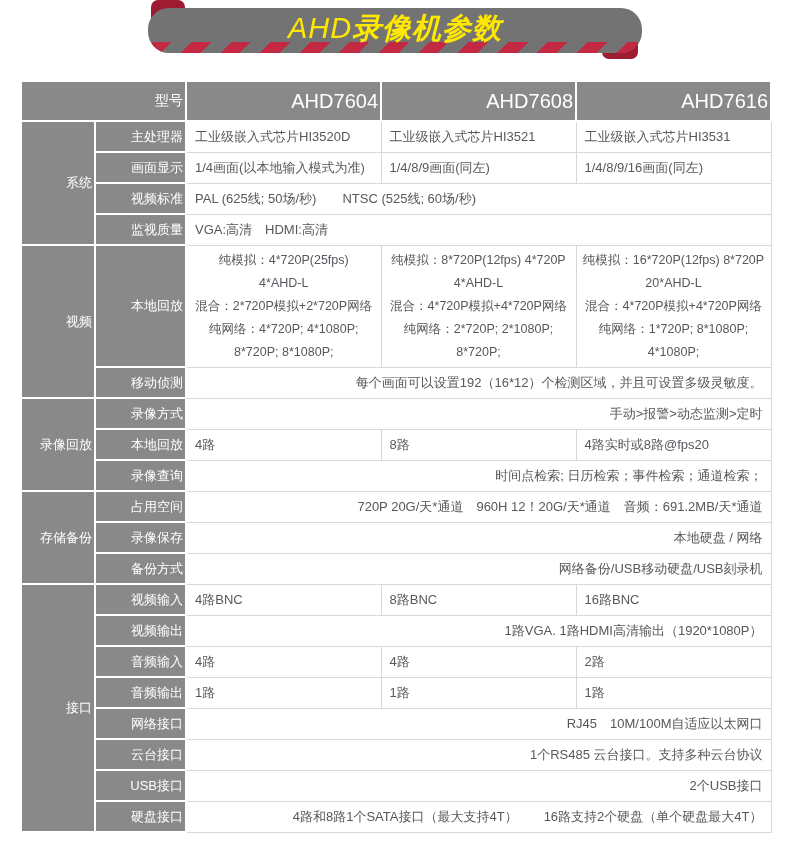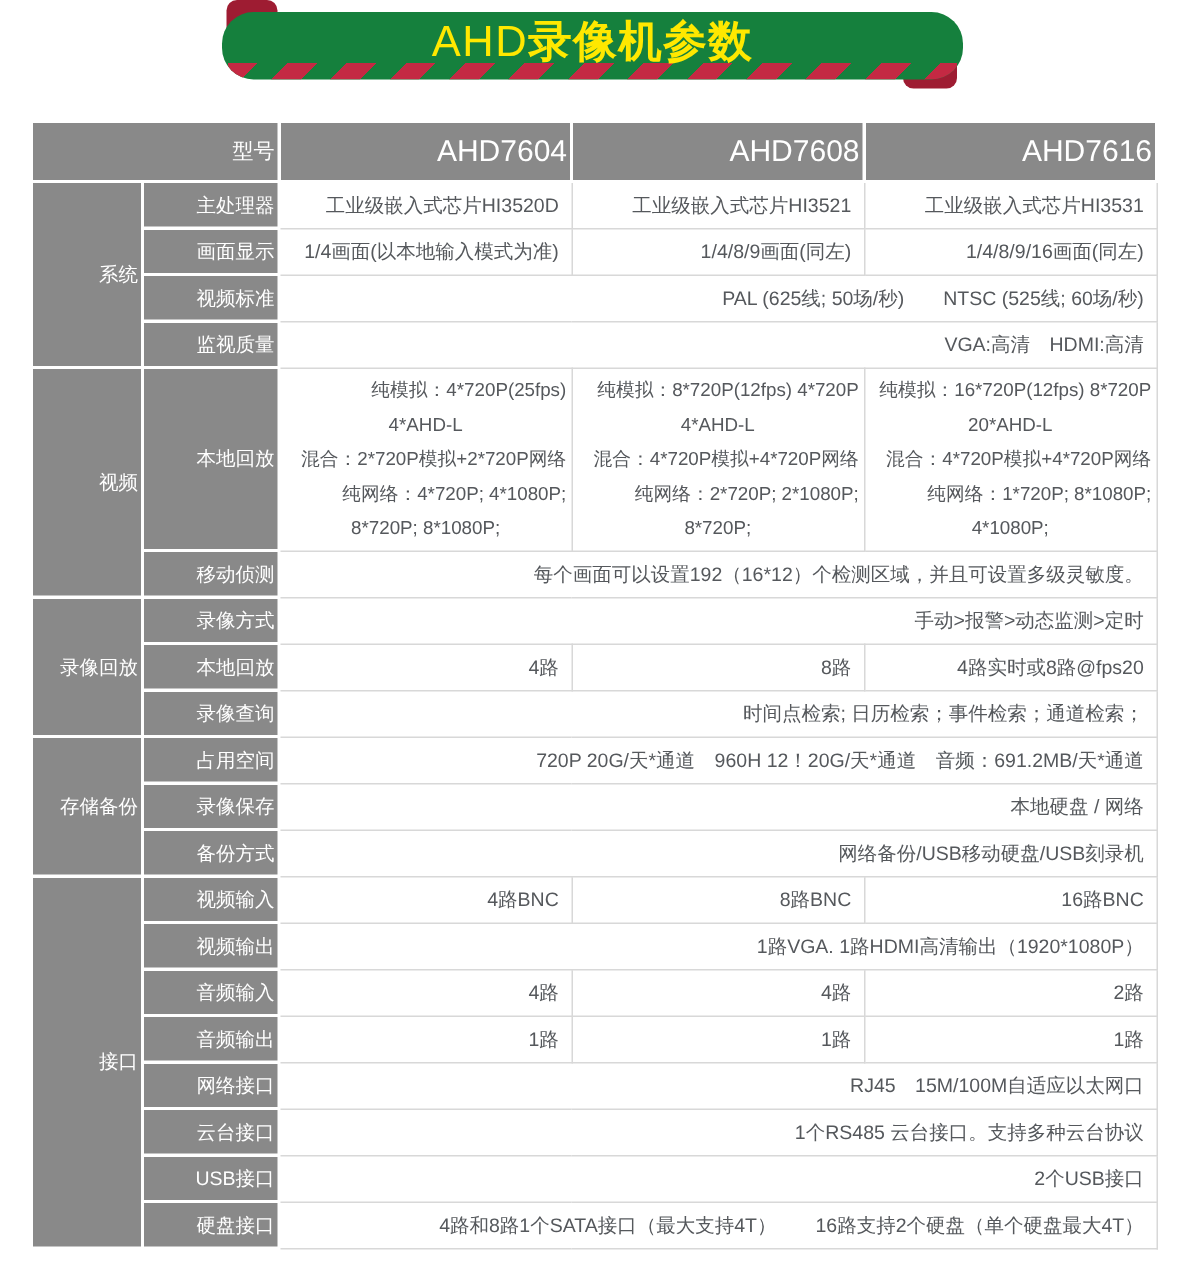--- a/index.html
+++ b/index.html
@@ -14,22 +14,22 @@
   .tab-tl {
     position:absolute; left:3px; top:-8px; width:34px; height:26px;
     background:#9e1c32; border-radius:7px;
   }
   .tab-br {
     position:absolute; right:4px; bottom:-6px; width:36px; height:22px;
     background:#9e1c32; border-radius:7px;
   }
   .banner {
     position:absolute; left:0; top:0; right:0; bottom:0;
-    background:#15803d; border-radius:21px; overflow:hidden;
-    display:flex; align-items:center; justify-content:center;
+    background:#737373; border-radius:21px; overflow:hidden;
+    display:flex; align-items:center; justify-content:center;font-style:italic;
   }
   .stripes {
     position:absolute; left:4px; right:4px; bottom:0; height:11px;
     background:repeating-linear-gradient(135deg,#c42943 0 14px,rgba(0,0,0,0) 14px 28px);
     border-radius:0 0 10px 10px;
   }
   .banner-title { position:relative; color:#ffe800; font-size:29px; line-height:1; padding-bottom:5px; letter-spacing:1px; }
   .banner-title .bold { font-weight:bold; }
 
   
@@ -44,25 +44,25 @@
   .spec tr.tall { height:122px; }
 
   td.g {
     background:#898989; color:#ffffff; border:2px solid #ffffff;
     text-align:right; padding:0 2px; font-size:13px;
   }
   td.corner { padding-left:74px; font-size:14px; }
   td.model  { font-size:20px; }
 
   td.w { background:#ffffff; border:1px solid #d8d8d8; padding:0 8px; }
-  td.c { text-align:right; }
+  td.c { text-align:left; }
   td.l { text-align:right; padding-left:13px; }
 
   td.enc { padding:3px 3px; font-size:12.5px; }
-  .enc .el { line-height:23px; white-space:nowrap; text-align:right; }
+  .enc .el { line-height:23px; white-space:nowrap; text-align:center; }
   .enc .cc { text-align:center; }
 </style>
 </head>
 <body>
 
 <div class="banner-wrap">
   <div class="tab-tl"></div>
   <div class="tab-br"></div>
   <div class="banner">
     <div class="stripes"></div>
@@ -187,21 +187,21 @@
     <td class="w c">2路</td>
   </tr>
   <tr>
     <td class="g">音频输出</td>
     <td class="w c">1路</td>
     <td class="w c">1路</td>
     <td class="w c">1路</td>
   </tr>
   <tr>
     <td class="g">网络接口</td>
-    <td class="w l" colspan="3">RJ45　15M/100M自适应以太网口</td>
+    <td class="w l" colspan="3">RJ45　10M/100M自适应以太网口</td>
   </tr>
   <tr>
     <td class="g">云台接口</td>
     <td class="w l" colspan="3">1个RS485 云台接口。支持多种云台协议</td>
   </tr>
   <tr>
     <td class="g">USB接口</td>
     <td class="w l" colspan="3" style="padding-left:4px">2个USB接口</td>
   </tr>
   <tr>

